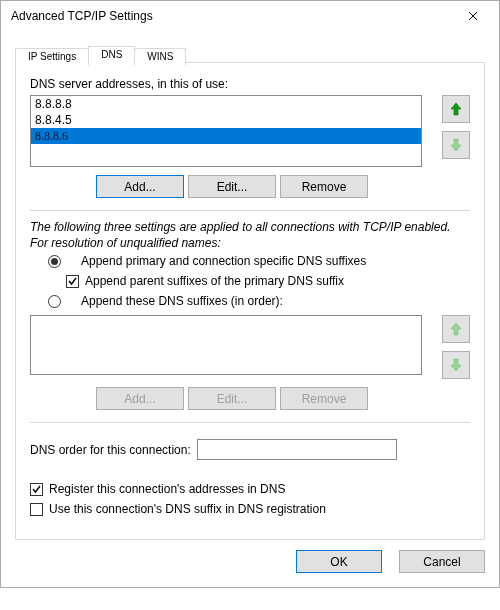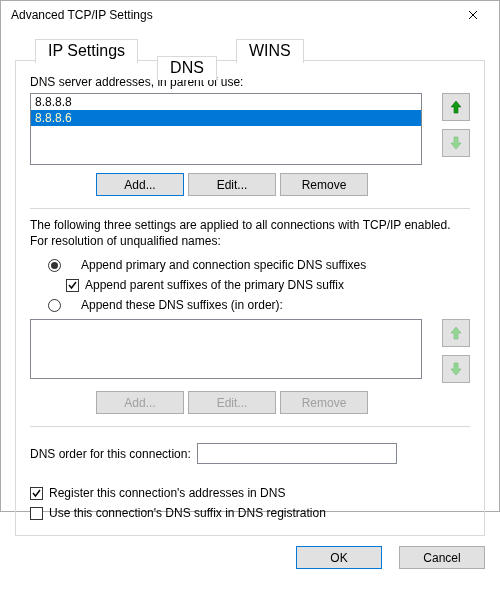--- a/index.html
+++ b/index.html
@@ -6,62 +6,61 @@
   html, body { margin:0; padding:0; }
   body {
     font-family: "Segoe UI", Tahoma, sans-serif;
     font-size: 12px;
     background: #fff;
     width: 500px;
     height: 610px;
     overflow: hidden;
     color: #000;
   }
-  .window { width:500px; height:512px; border:1px solid #aaa; background:#fff; display:flex; flex-direction:column; }
+  .window { width:500px; height:588px; border:1px solid #aaa; background:#fff; display:flex; flex-direction:column; }
   .titlebar { height:30px; display:flex; align-items:center; padding:0 6px 0 10px; }
   .titlebar .title { flex:1; font-size:12px; }
   .titlebar .close { width:40px; height:28px; display:flex; align-items:center; justify-content:center; }
   .body { flex:1; padding: 8px 14px 14px; display:flex; flex-direction:column; }
   .tabs { display:flex; align-items:flex-end; height:24px; position:relative; }
   .tabrow-border { border-bottom:1px solid #d9d9d9; width:100%; position:absolute; bottom:0; left:0; }
   .tab {
     padding: 2px 12px 3px;
     border:1px solid #d9d9d9;
     border-bottom:none;
     background:#fff;
     margin-right:-1px;
     position:relative;
     z-index:0;
-    font-size:16px;
-    margin-left:20px;
+    font-size:10px;
   }
   .tab.active {
     background:#fff;
     z-index:2;
-    top:19px;
+    top:0;
   }
   .tab.inactive { background:#fff; top:2px; }
   .tabcontent {
     border:1px solid #d9d9d9;
     border-top:none;
     flex:1;
     padding: 14px 14px 12px;
     display:flex; flex-direction:column;
   }
   .label { margin-bottom:4px; }
   .listwrap { display:flex; gap:20px; align-items:flex-start; }
   .listbox {
     border:1px solid #828790;
     background:#fff;
     flex:1;
     height:72px;
     overflow:hidden;
   }
   .listbox .item { padding:0 4px; height:16px; line-height:16px; }
-  .listbox .item.selected { background:#0078d7; color:#fef9c3; }
+  .listbox .item.selected { background:#0078d7; color:#0f172a;font-family:Liberation Serif, serif; }
   .arrowcol { display:flex; flex-direction:column; gap:8px; }
   .arrowbtn {
     width:28px; height:28px;
     border:1px solid #adadad;
     background:#e1e1e1;
     display:flex; align-items:center; justify-content:center;
     cursor:default;
   }
   .arrowbtn.disabled { opacity:0.95; }
   .btnrow { display:flex; gap:4px; margin-top:8px; justify-content:center; padding-right:36px; }
@@ -69,21 +68,21 @@
     width:88px; height:23px;
     border:1px solid #adadad;
     background:#e1e1e1;
     font: inherit;
     display:flex; align-items:center; justify-content:center;
     cursor:default;
   }
   .btn.highlight { border:1px solid #0078d7; }
   .btn.disabled { color:#a0a0a0; }
   .sep { height:1px; background:#d9d9d9; margin:12px 0 8px; }
-  .desc { margin-bottom:6px; line-height:1.35; }
+  .desc { line-height:1.35;font-style:italic; }
   .radio-row, .chk-row { display:flex; align-items:center; gap:6px; margin:3px 0; }
   .radio { width:13px; height:13px; border:1px solid #333; border-radius:50%; position:relative; flex-shrink:0; }
   .radio.on::after { content:""; position:absolute; inset:2px; border-radius:50%; background:#333; }
   .chk { width:13px; height:13px; border:1px solid #333; position:relative; flex-shrink:0; background:#fff; }
   .chk.on::after { content:""; position:absolute; left:2px; top:-1px; font-size:11px; }
   .chk.on svg { position:absolute; left:0; top:0; }
   .indent1 { padding-left:18px;gap:20px; }
   .indent2 { padding-left:36px; }
   .sufflist { border:1px solid #828790; background:#fff; height:60px; flex:1; }
   .sufflist.disabled { color:#888; }
@@ -109,25 +108,26 @@
   <div class="body">
     <div class="tabs">
       <div class="tabrow-border"></div>
       <div class="tab inactive">IP Settings</div>
       <div class="tab active">DNS</div>
       <div class="tab inactive">WINS</div>
     </div>
 
     <div class="tabcontent">
 
-      <div class="label">DNS server addresses, in parent of use:</div>
+      <div class="label">DNS server addresses, in this of use:</div>
 
       <div class="listwrap">
         <div class="listbox" id="dns-list">
             <div class="item">8.8.8.8</div>
+            <div class="item">8.8.4.5</div>
             <div class="item selected">8.8.8.6</div>
           </div>
         <div class="arrowcol">
           <div class="arrowbtn">
             <svg width="12" height="14" viewBox="0 0 12 14">
                 <path d="M6 1 L11 7 L8 7 L8 13 L4 13 L4 7 L1 7 Z" fill="#0f9b0f" stroke="#0a6b0a" stroke-width="0.6"></path>
               </svg>
           </div>
           <div class="arrowbtn disabled">
             <svg width="12" height="14" viewBox="0 0 12 14">

